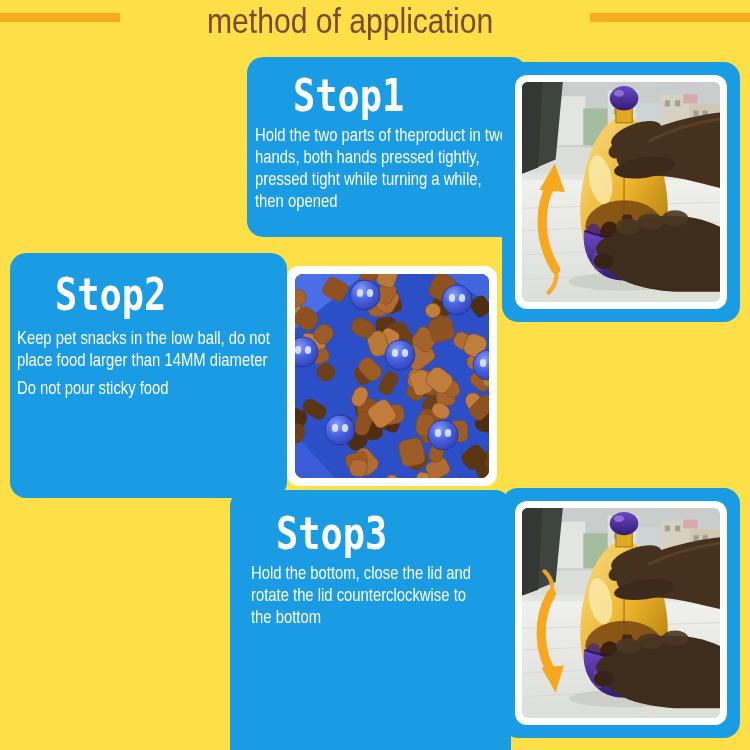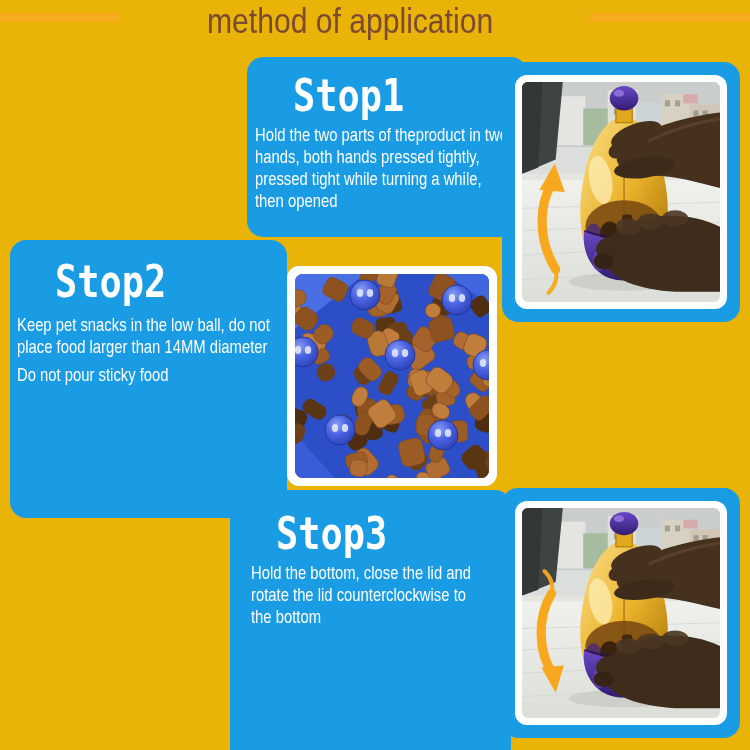--- a/index.html
+++ b/index.html
@@ -1,26 +1,26 @@
 <!DOCTYPE html>
 <html style="--panel-blue: #1a9ce4; --accent-orange: #f7ab1f; --title-brown: #7b4a33; --text-white: #ffffff; --toy-amber: #e8b02a; --toy-purple: #4b2f96; --ball-blue: #3a57d8; --kibble-brown: #b06c33;"><head>
 <meta charset="utf-8">
 <style>
   html,body{margin:0;padding:0;background:#fff;}
-  #stage{position:relative;width:750px;height:750px;background:#eab308;overflow:hidden;
+  #stage{position:relative;width:750px;height:750px;background:#fde047;overflow:hidden;
          font-family:"Liberation Sans",sans-serif;}
   .hbar{position:absolute;height:9px;background:var(--accent-orange,#f7ab1f);}
   #bar-left{left:0;top:13px;width:120px;}
   #bar-right{left:590px;top:13px;width:160px;}
   #page-title{position:absolute;left:207px;top:2px;font-size:35px;line-height:1.08;
               color:var(--title-brown,#7b4a33);transform:scaleX(.86);transform-origin:0 0;
               white-space:nowrap;}
   .panel{position:absolute;background:var(--panel-blue,#1a9ce4);border-radius:16px;}
   #panel-1{left:247px;top:57px;width:280px;height:180px;}
-  #panel-2{left:10px;top:240px;width:277px;height:278px;}
+  #panel-2{left:10px;top:253px;width:277px;height:245px;}
   #panel-3{left:230px;top:490px;width:281px;height:301px;}
   .step-title{position:absolute;color:#fff;font-family:"DejaVu Sans Mono",monospace;
               font-weight:bold;font-size:44px;line-height:1;transform:scaleX(.84);
               transform-origin:0 0;white-space:nowrap;}
   .step-body{position:absolute;color:#fff;font-size:19px;line-height:22px;
              transform:scaleX(.78);transform-origin:0 0;white-space:nowrap;}
   .para2{margin-top:6px;}
   .photo-frame{position:absolute;background:var(--panel-blue,#1a9ce4);border-radius:16px;}
   #photo-1{left:502px;top:62px;width:238px;height:260px;}
   #photo-3{left:502px;top:488px;width:238px;height:250px;}

